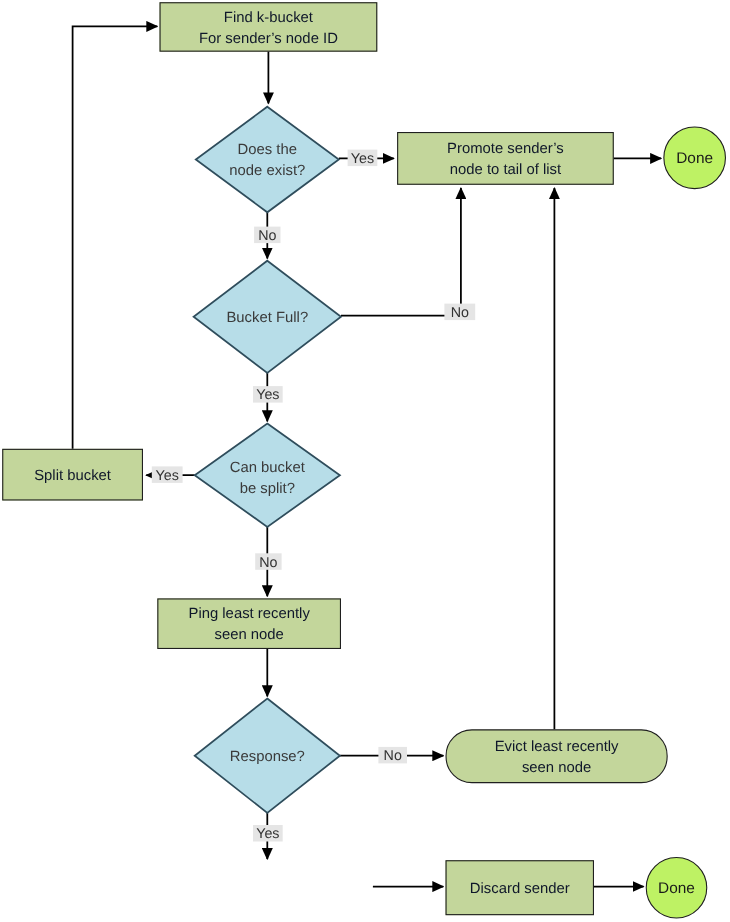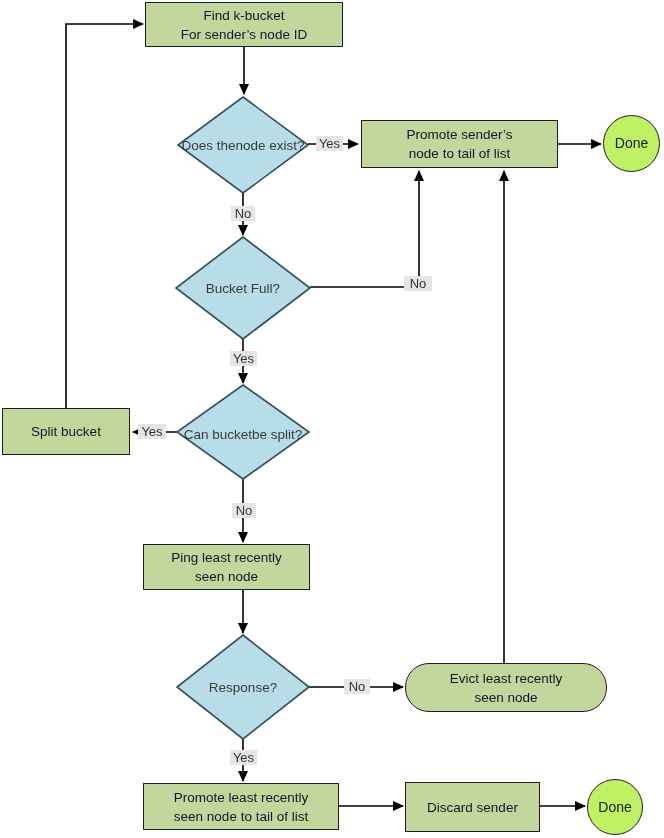--- a/index.html
+++ b/index.html
@@ -47,21 +47,21 @@
     background:#bef264;
     border:1.6px solid #1f1f1f;
     border-radius:50%;
     color:#1a1a1a;
     font-size:14px;
   }
   .decision-label{
     position:absolute;
     z-index:2;
     display:flex;
-    flex-direction:row;
+    flex-direction:column;
     align-items:center;
     justify-content:center;
     text-align:center;
     color:#3a3a3a;
     font-size:13.5px;
     line-height:19px;
     pointer-events:none;
   }
   .edge-label{
     position:absolute;
@@ -99,24 +99,20 @@
   <div class="node process" style="left:143px;top:544px;width:167px;height:46px;">
     <span>Ping least recently</span>
     <span>seen node</span>
   </div>
 
   <div class="node process" style="left:405px;top:663px;width:202px;height:49px;border-radius:24px;">
     <span>Evict least recently</span>
     <span>seen node</span>
   </div>
 
-  <div class="node process" style="left:143px;top:783px;width:196px;height:47px;">
-    <span>Promote least recently</span>
-    <span>seen node to tail of list</span>
-  </div>
 
   <div class="node process" style="left:405px;top:782px;width:135px;height:50px;">
     <span>Discard sender</span>
   </div>
 
   <div class="node terminal" style="left:587px;top:779px;width:56px;height:56px;">
     <span>Done</span>
   </div>
 
   <svg class="connectors" width="664" height="838" viewBox="0 0 664 838">

